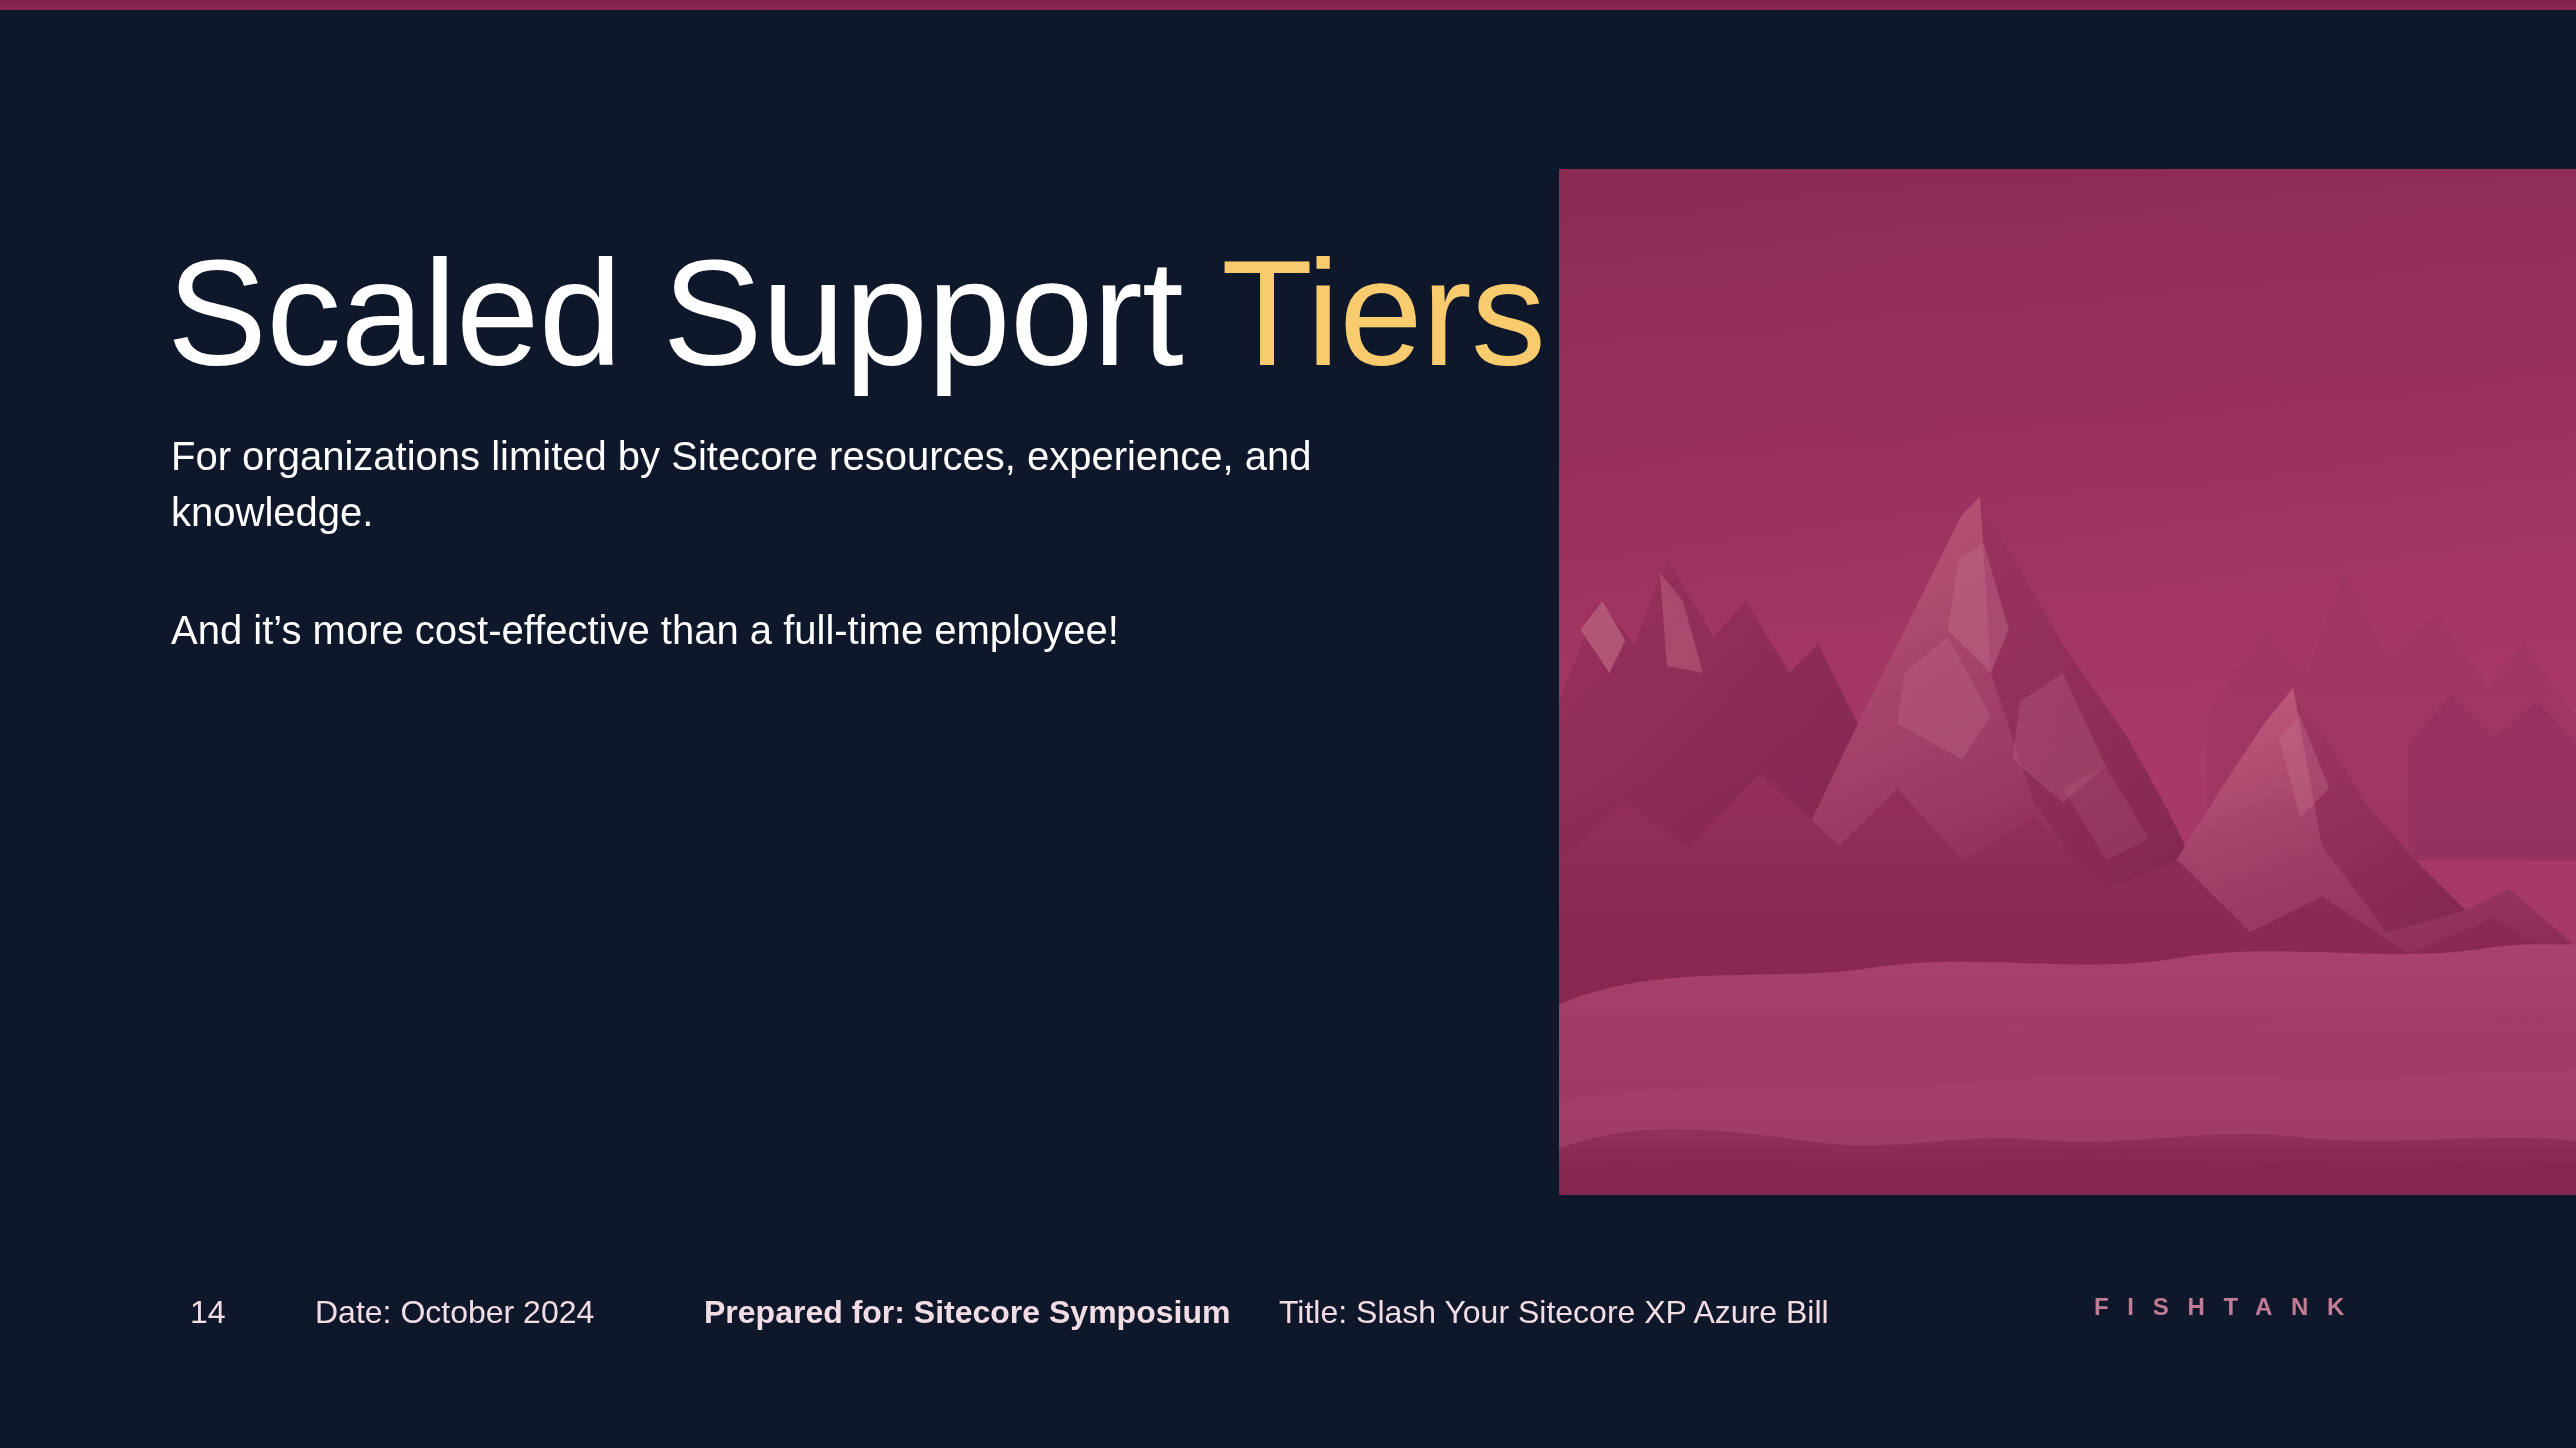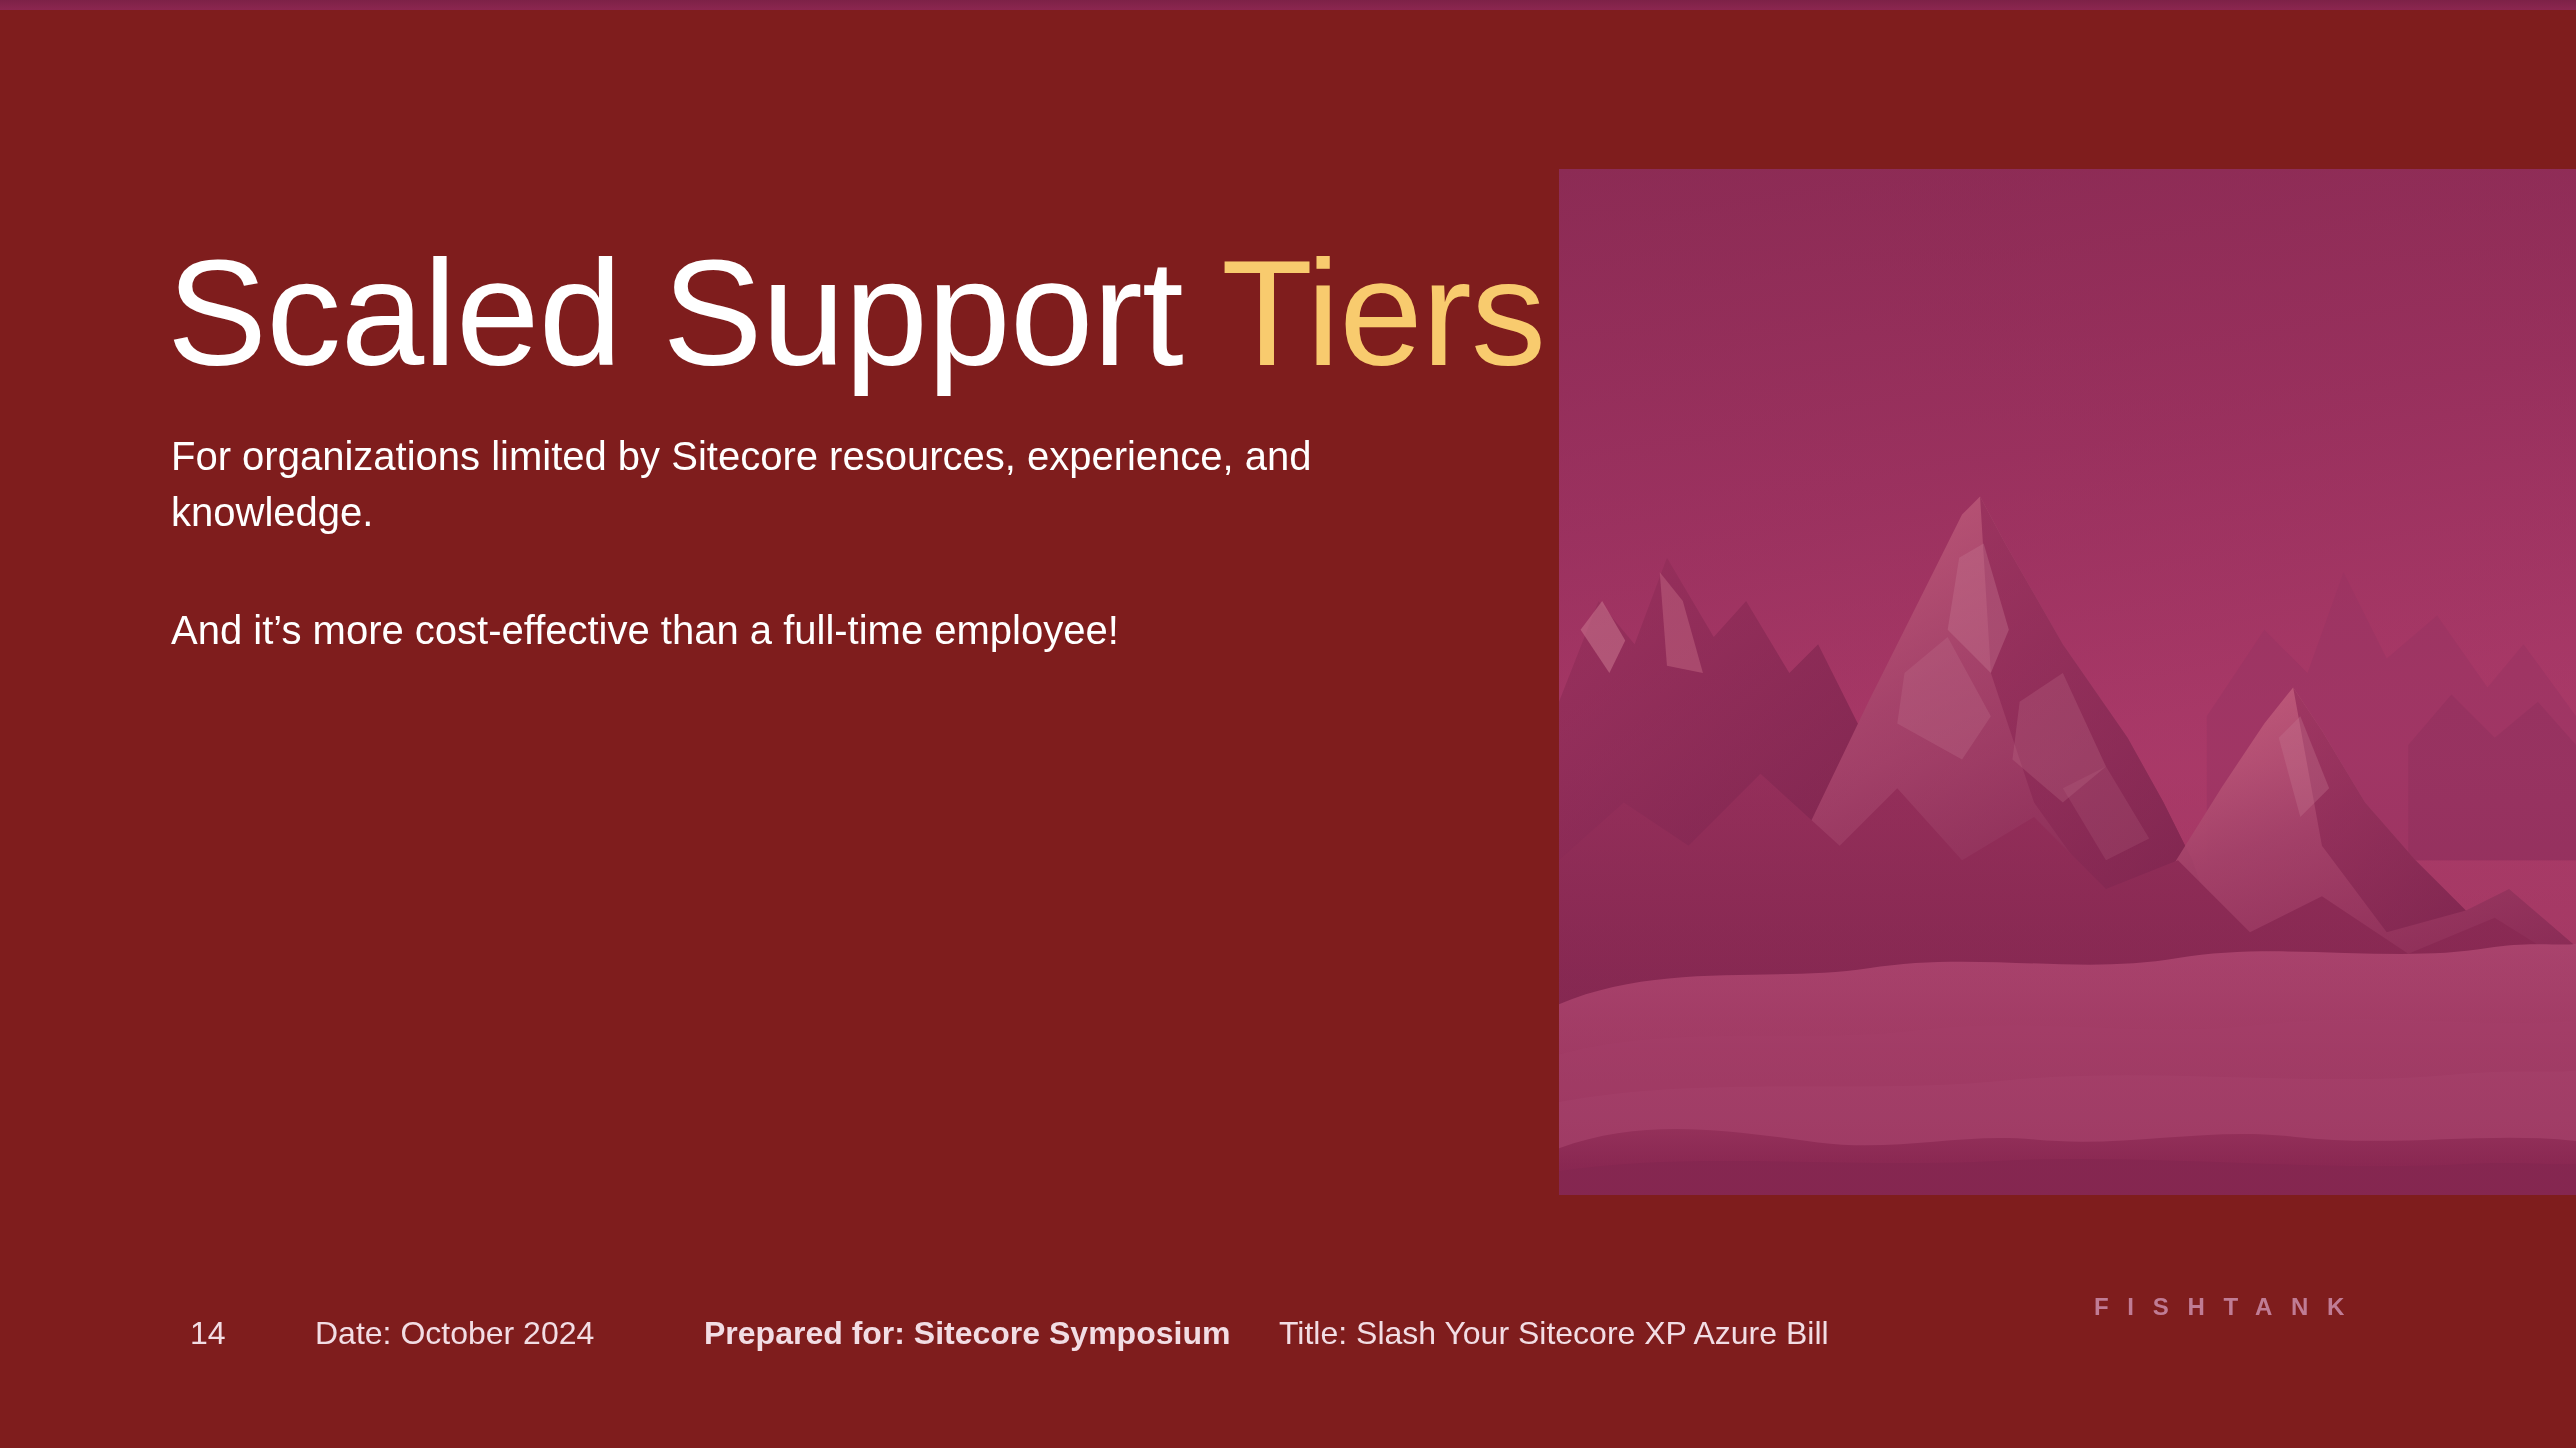--- a/index.html
+++ b/index.html
@@ -4,21 +4,21 @@
 <style>
   html, body {
     margin: 0;
     padding: 0;
     background: #000;
   }
   .slide {
     position: relative;
     width: 2576px;
     height: 1449px;
-    background: #7f1d1d;
+    background: #0f172a;
     overflow: hidden;
     font-family: "Liberation Sans", sans-serif;
     -webkit-font-smoothing: antialiased;
   }
 
   
   .top-band {
     position: absolute;
     left: 0; top: 0;
     width: 100%;
@@ -83,21 +83,20 @@
   .footer {
     position: absolute;
     left: 0;
     top: 1294px;
     width: 100%;
     height: 50px;
     font-size: 32px;
     font-weight: 300;
     color: #F2DDE4;
     white-space: nowrap;
-    margin-top: 21px;
   }
   .footer .f-page   { position: absolute; left: 190px;  top: 0; }
   .footer .f-date   { position: absolute; left: 315px;  top: 0; }
   .footer .f-for    { position: absolute; left: 704px;  top: 0; font-weight: bold; }
   .footer .f-title  { position: absolute; left: 1279px; top: 0; }
 
   .brand {
     position: absolute;
     left: 2094px;
     top: 1293px;

